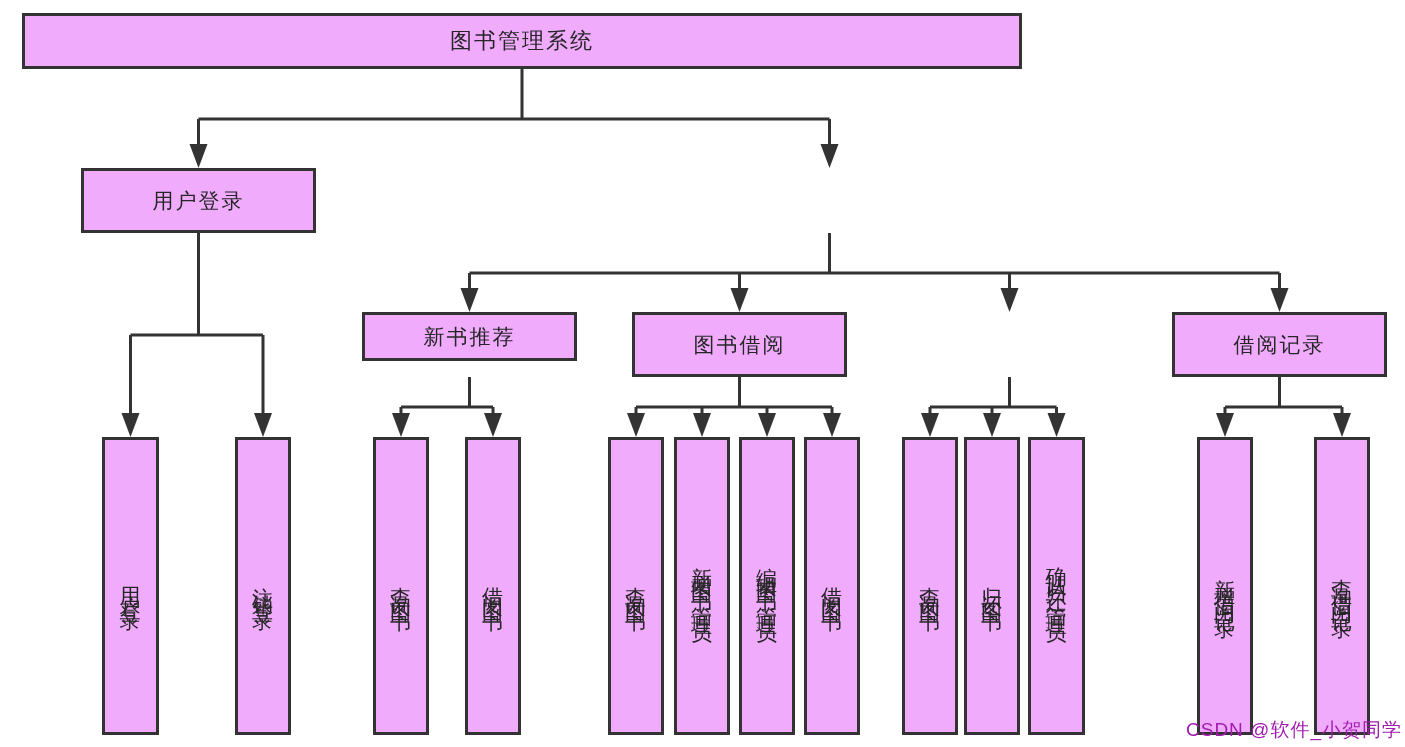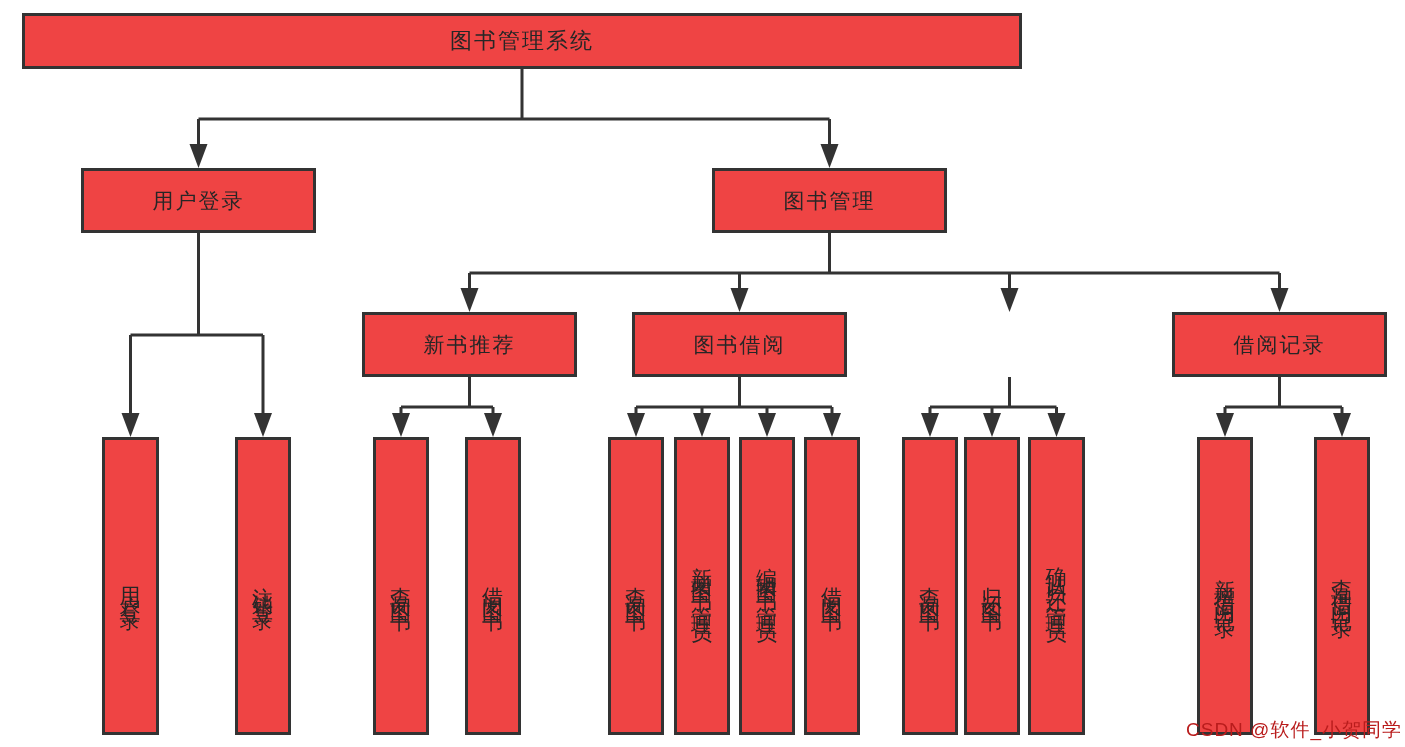--- a/index.html
+++ b/index.html
@@ -12,40 +12,40 @@
     overflow:hidden;
   }
   #connectors{
     position:absolute;left:0;top:0;width:1405px;height:747px;
     pointer-events:none;
   }
   .box{
     position:absolute;
     box-sizing:border-box;
     border:3px solid #333333;
-    background:#ef4444;
+    background:#f0abfc;
     display:flex;align-items:center;justify-content:center;
     font-size:21px;
     letter-spacing:2px;
     white-space:nowrap;
   }
   .root-box{font-size:22px;}
   .vbox{
     writing-mode:vertical-rl;
     text-orientation:mixed;
     letter-spacing:8px;
     white-space:normal;
     line-height:1;
   }
   .watermark{
     position:absolute;
     left:1186px;top:717px;
     font-size:19px;
     letter-spacing:1px;
-    color:#b91c1c;
+    color:#a21caf;
     z-index:5;
     white-space:nowrap;
   }
 </style>
 </head>
 <body>
 
 <div id="stage">
 
   <svg id="connectors" viewBox="0 0 1405 747" xmlns="http://www.w3.org/2000/svg">
@@ -84,23 +84,22 @@
       <polygon points="983,413 1001,413 992,437"></polygon>
       <polygon points="1047.5,413 1065.5,413 1056.5,437"></polygon>
       <polygon points="1216,413 1234,413 1225,437"></polygon>
       <polygon points="1333,413 1351,413 1342,437"></polygon>
     </g>
   </svg>
 
   <div class="box root-box" style="left:22px;top:13px;width:1000px;height:56px;">图书管理系统</div>
 
   <div class="box" style="left:81px;top:168px;width:235px;height:65px;">用户登录</div>
-  <div class="box" style="left:712px;top:168px;width:235px;height:65px;">图书管理</div>
 
-  <div class="box" style="left:362px;top:312px;width:215px;height:65px;">新书推荐</div>
+  <div class="box" style="left:362px;top:312px;width:215px;height:49px;">新书推荐</div>
   <div class="box" style="left:632px;top:312px;width:215px;height:65px;font-family:Liberation Serif, serif;">图书借阅</div>
   <div class="box" style="left:1172px;top:312px;width:215px;height:65px;">借阅记录</div>
 
   <div class="box vbox" style="left:102px;top:437px;width:57px;height:298px;">用户登录</div>
   <div class="box vbox" style="left:235px;top:437px;width:56px;height:298px;">注销登录</div>
 
   <div class="box vbox" style="left:373px;top:437px;width:56px;height:298px;">查询图书</div>
   <div class="box vbox" style="left:465px;top:437px;width:56px;height:298px;">借阅图书</div>
 
   <div class="box vbox" style="left:608px;top:437px;width:56px;height:298px;">查询图书</div>

